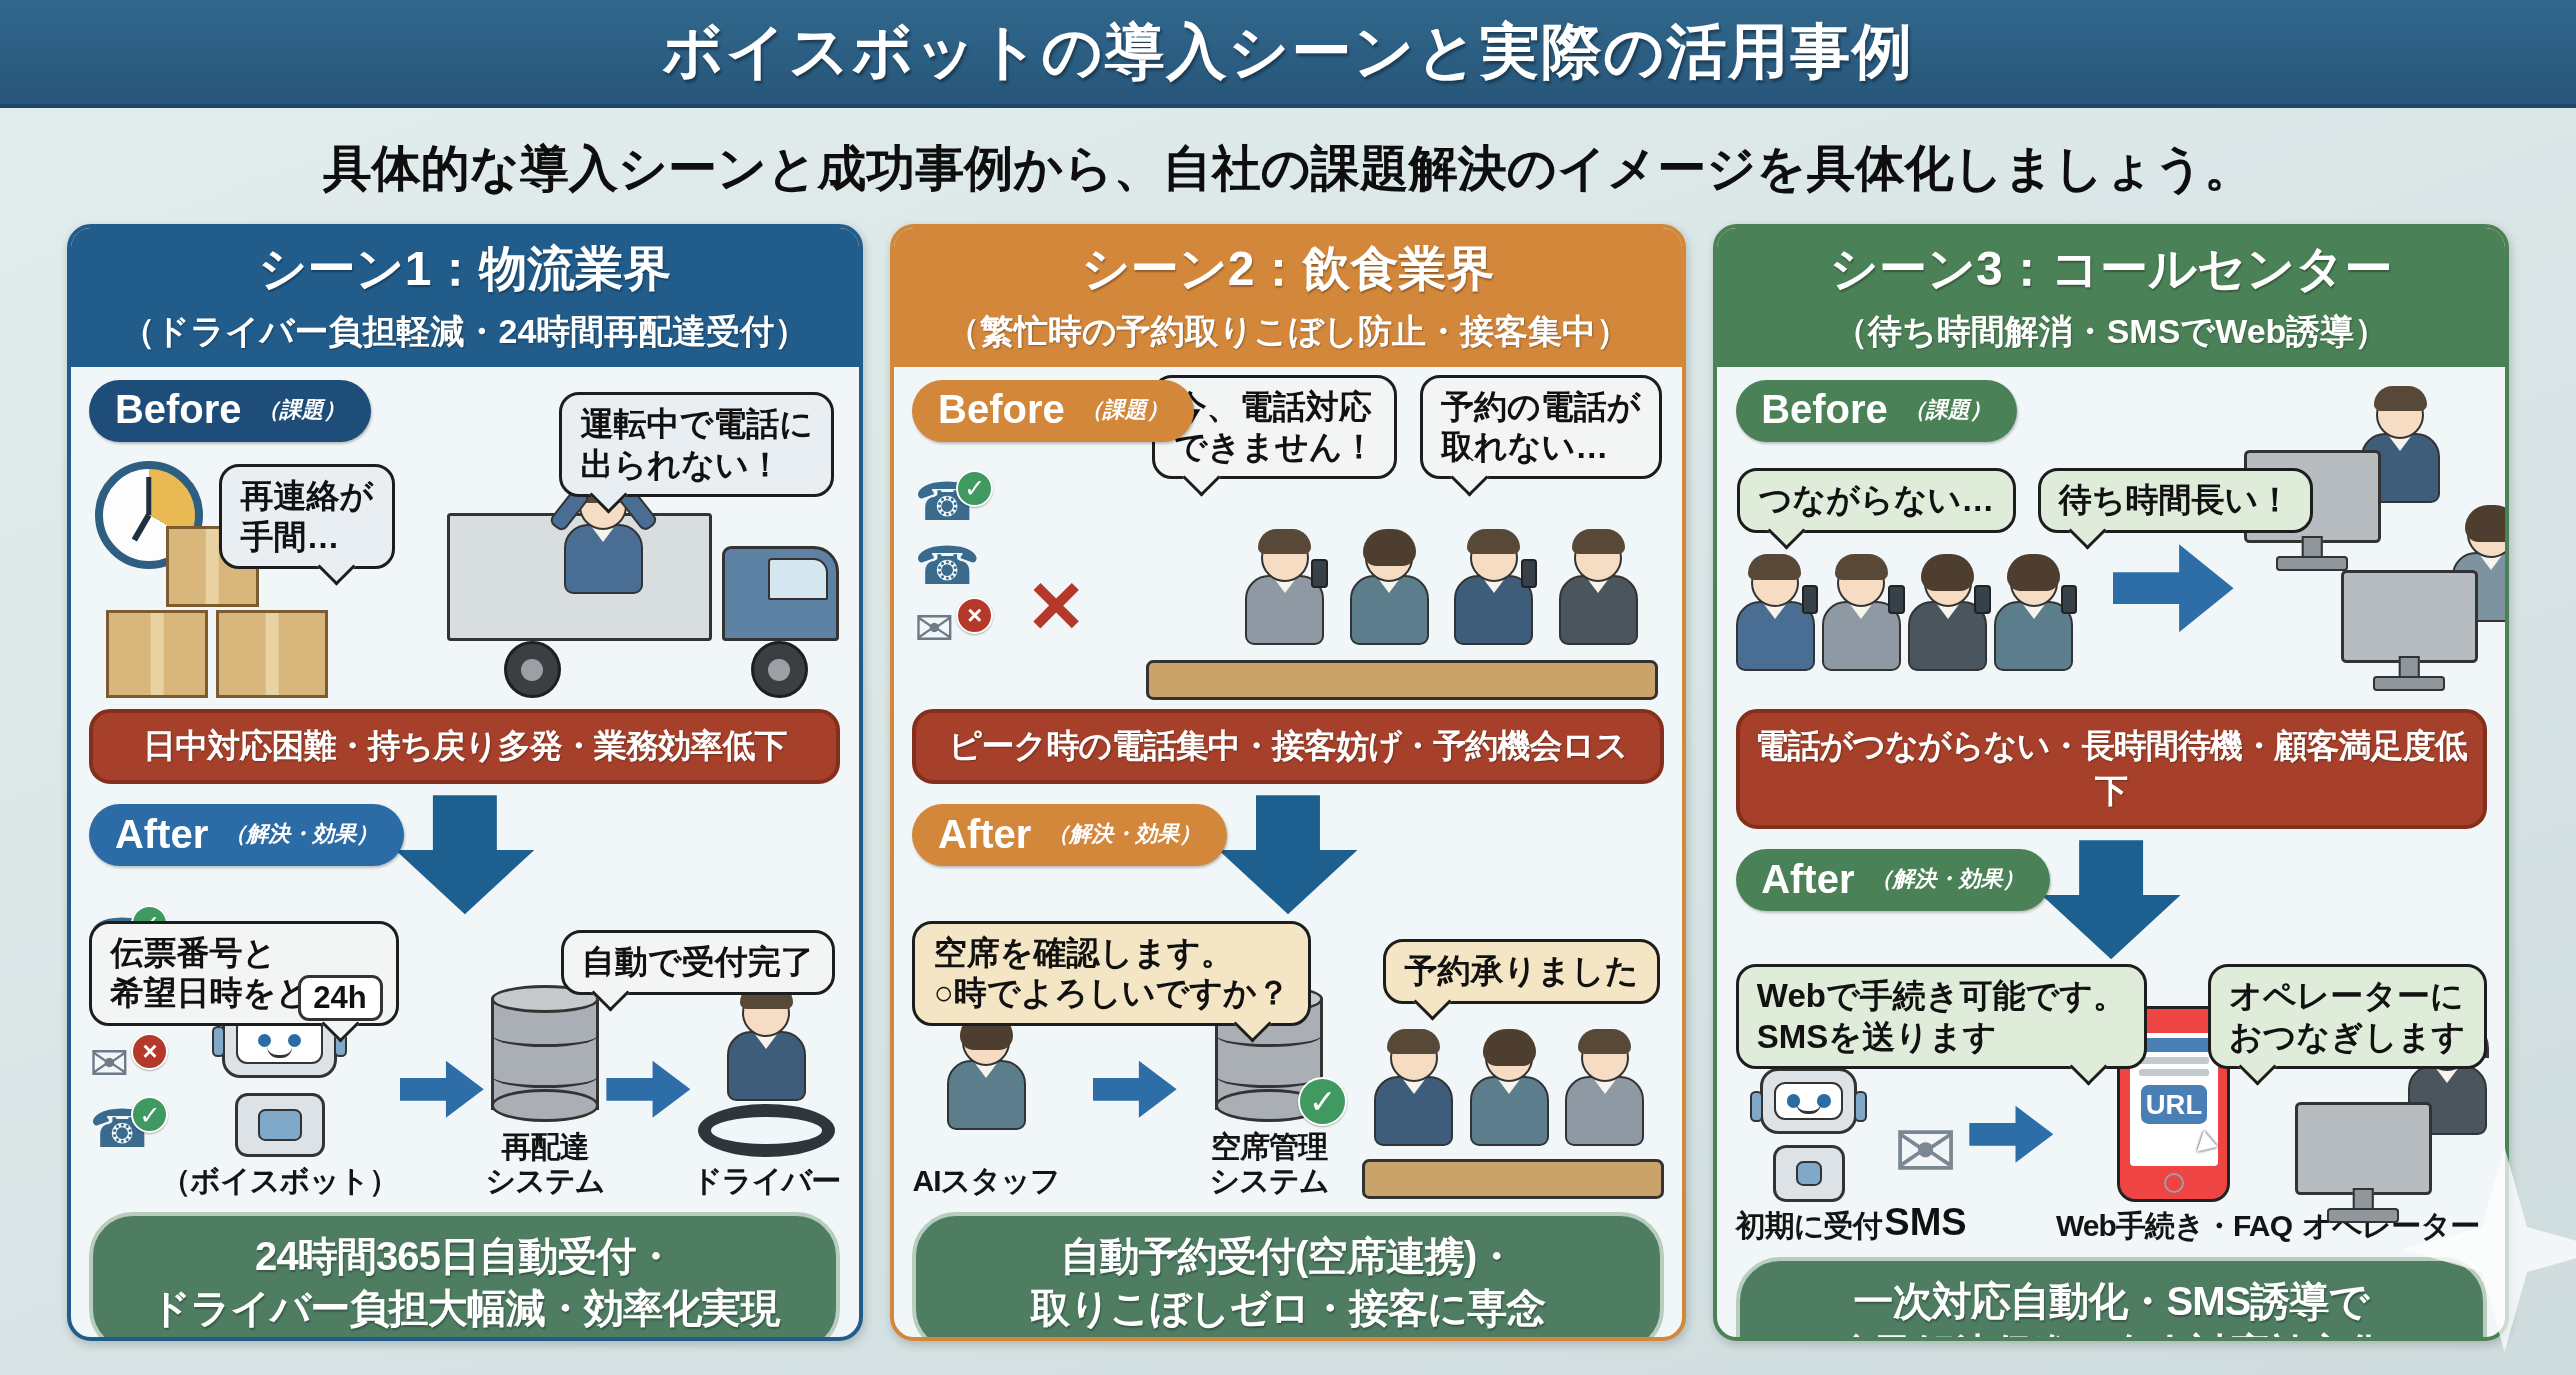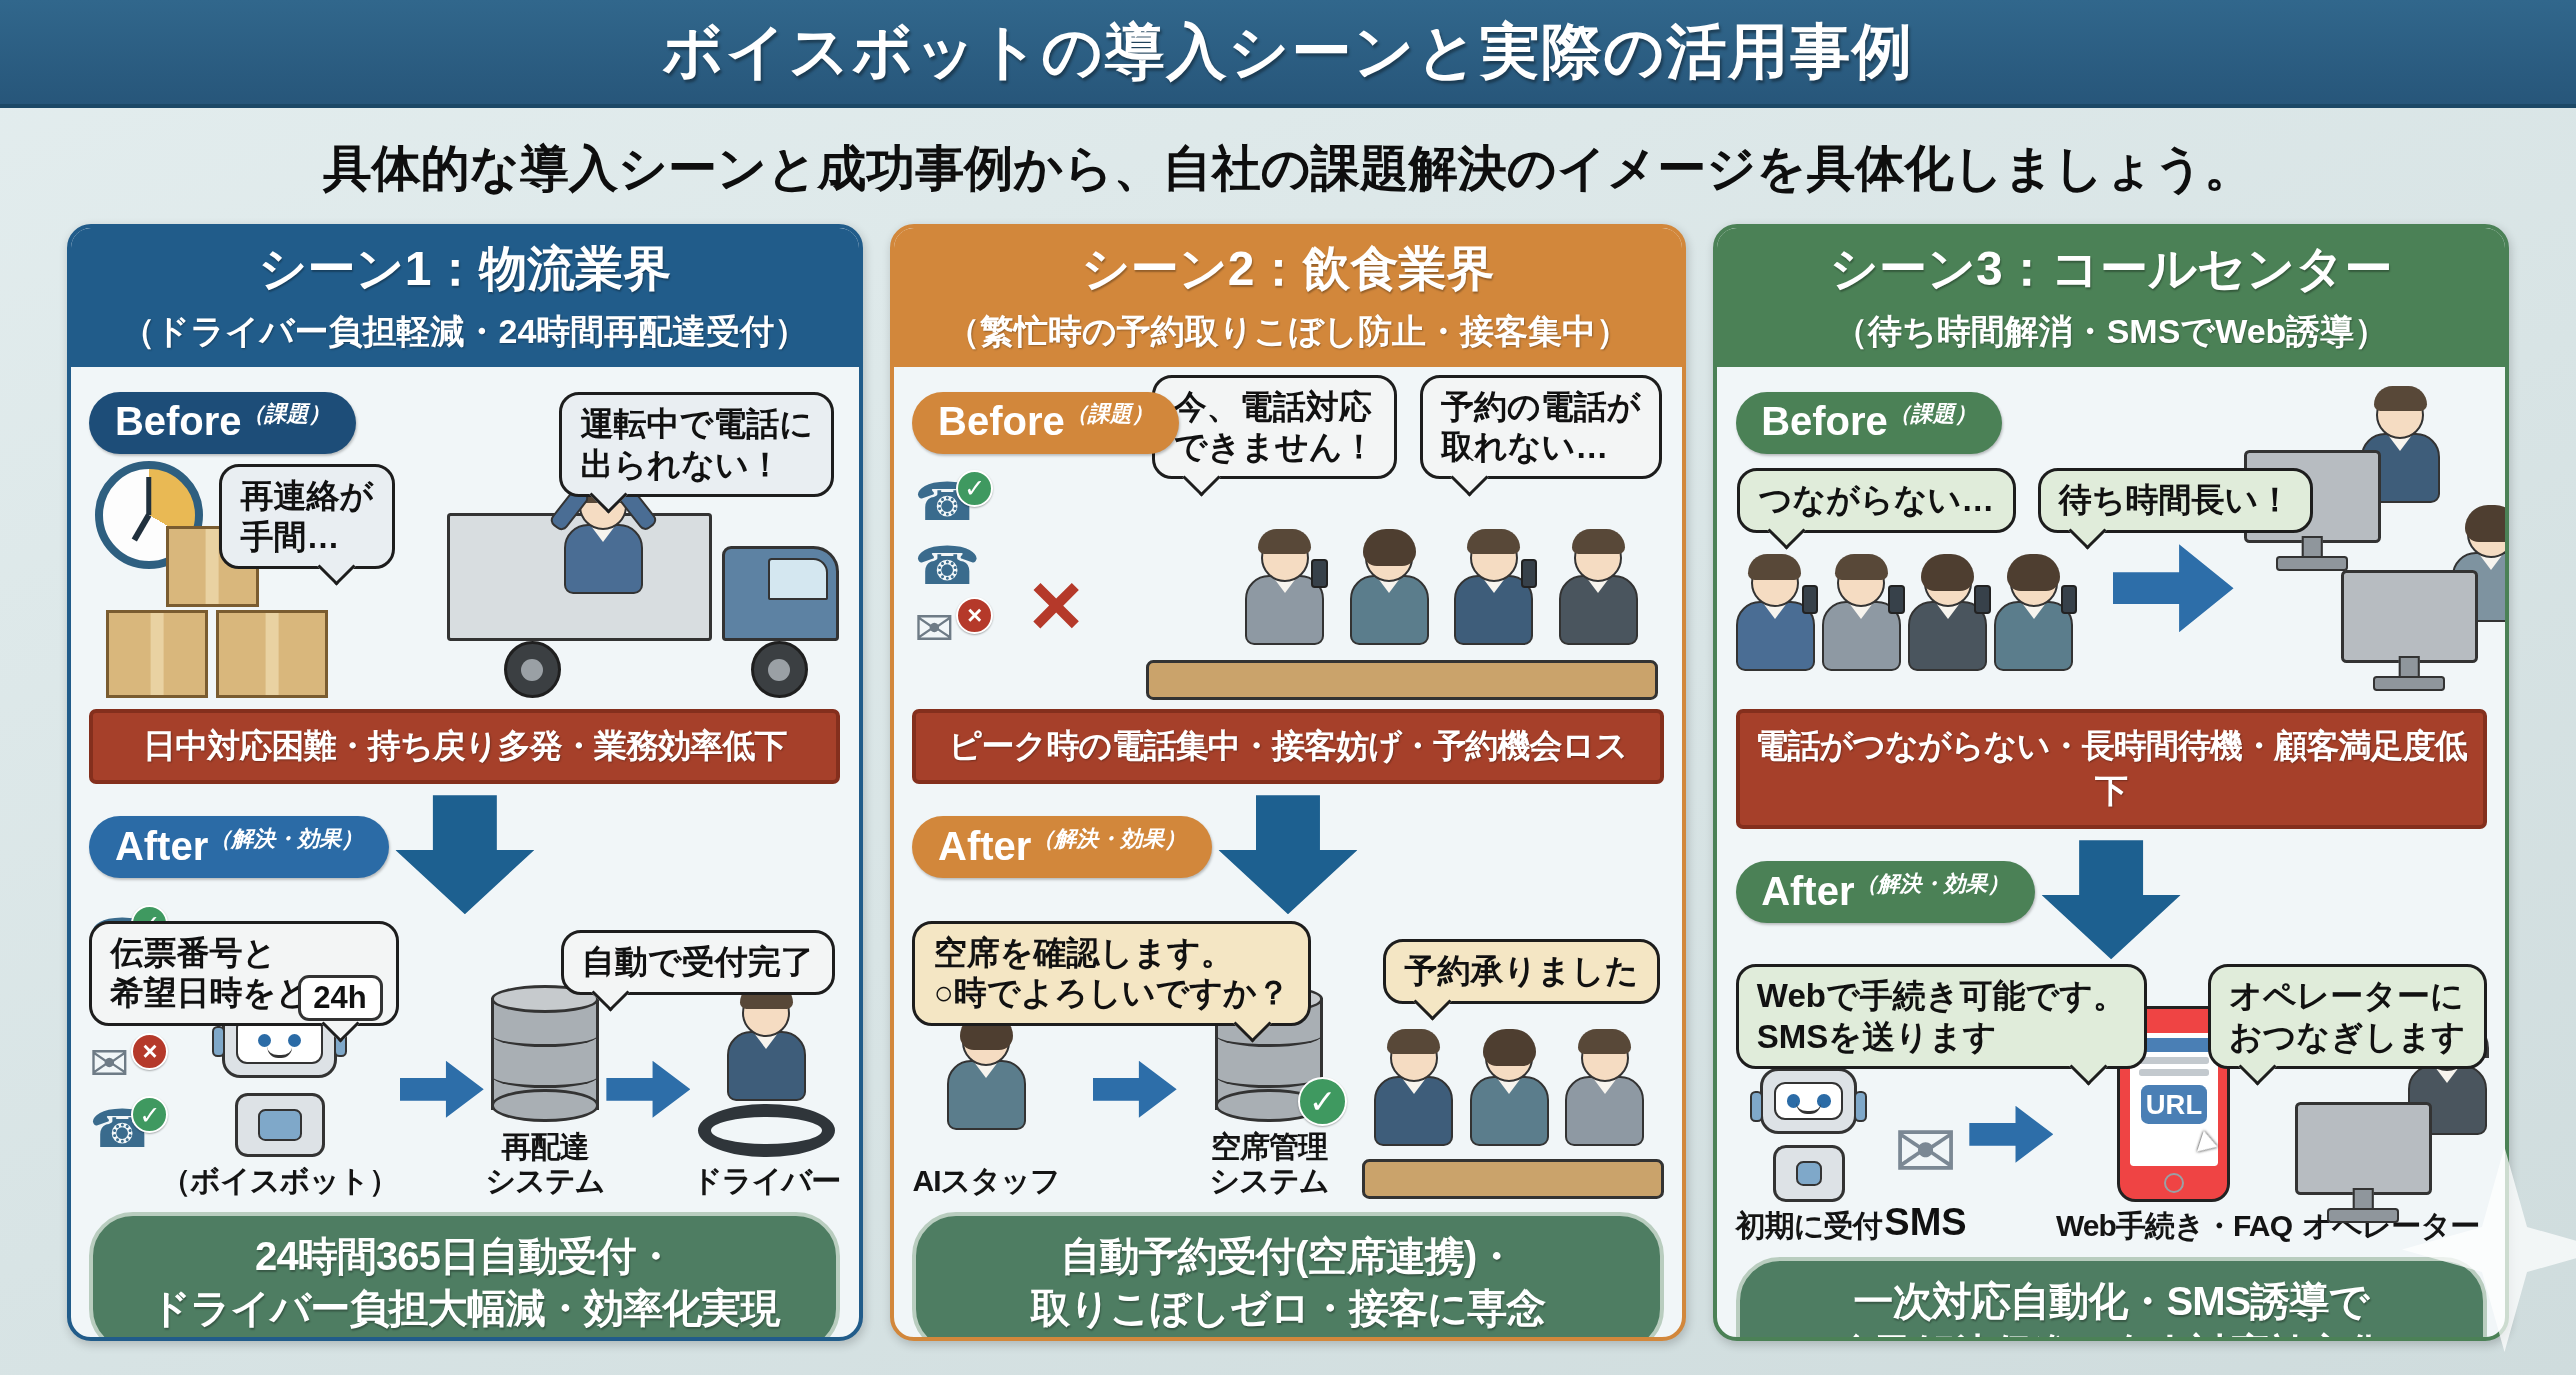--- a/index.html
+++ b/index.html
@@ -23,22 +23,22 @@
   
   .panels { display:flex; gap:27.4px; padding:5.5px 67px 14.6px; height:1138px; align-items:stretch; }
   .panel { flex:1; background:#f1f6f8; border:4.6px solid var(--accent,#24608d); border-radius:24px;
     overflow:hidden; display:flex; flex-direction:column; box-shadow:1.8px 3.7px 9.1px rgba(0,0,0,.18); }
   .p-header { background:var(--accent); color:#fff; text-align:center; padding:9.1px 3.7px 12.8px; }
   .p-title { font-size:48px; font-weight:bold; text-shadow:0.9px 1.8px 1.8px rgba(0,0,0,.3); }
   .p-sub { font-size:34px; font-weight:bold; margin-top:8px; text-shadow:0.9px 0.9px 1.8px rgba(0,0,0,.3); }
   .p-body { flex:1; display:flex; flex-direction:column; gap:9.1px; padding:12.8px 18.3px 16.5px; position:relative; }
 
   
-  .pill { position:absolute; top:0; left:0; z-index:6; display:inline-flex; align-items:flex-start; gap:1px;
-    color:#fff; border-radius:40px; padding:7.3px 25.6px 9.1px; box-shadow:0.9px 1.8px 2.7px rgba(0,0,0,.25);margin-top:12px; }
+  .pill { position:absolute; top:0; left:0; z-index:6; display:inline-flex; align-items:center; gap:16px;
+    color:#fff; border-radius:40px; padding:7.3px 25.6px 9.1px; box-shadow:0.9px 1.8px 2.7px rgba(0,0,0,.25); }
   .pill .main { font-size:40px; font-weight:bold; }
   .pill .note { font-size:22px; font-weight:bold;font-style:italic; }
   .pill.before { background:var(--before-badge); }
   .pill.after  { background:var(--after-badge); }
 
   
   .scene { position:relative; }
   .before-scene { height:320px; }
   .after-scene  { height:276px; }
 
@@ -47,21 +47,21 @@
     white-space:pre-line; z-index:5; text-align:left; }
   .bubble::after { content:''; position:absolute; width:24px; height:24px; background:inherit;
     border-right:3.7px solid #1d1d1d; border-bottom:3.7px solid #1d1d1d; transform:rotate(45deg); bottom:-14.6px; }
   .bubble.tail-bl::after { left:33px; }
   .bubble.tail-br::after { right:42px; }
   .bubble.cream { background:#f4e6c4; }
   .bubble.greenish { background:#e0ecda; }
   .bubble.whiteish { background:#f3f5f5; }
 
   
-  .problem { background:#a6402a; border:4.6px solid #842f1d; border-radius:7px; color:#fff;
+  .problem { background:#a6402a; border:4.6px solid #842f1d; border-radius:21px; color:#fff;
     font-size:33px; font-weight:bold; text-align:center; padding:11px 3.7px; letter-spacing:-0.9px;
     text-shadow:0.9px 0.9px 1.8px rgba(0,0,0,.3); }
   .after-header { position:relative; height:124px; }
   .down-arrow { position:absolute; left:50%; top:1.8px; transform:translateX(-50%); width:139px; height:119px;
     background:#1d6090; clip-path:polygon(27% 0,73% 0,73% 46%,100% 46%,50% 100%,0 46%,27% 46%);
     filter:drop-shadow(2.7px 2.7px 1.8px rgba(0,0,0,.25)); }
   .result { margin-top:auto; background:#4e7d62; border:4.6px solid #b9cdbf; border-radius:44px; color:#fff;
     font-size:40px; font-weight:bold; line-height:1.3; text-align:center; padding:14.6px 5.5px;
     white-space:pre-line; letter-spacing:-0.9px; text-shadow:0.9px 1.8px 1.8px rgba(0,0,0,.3); }
 

